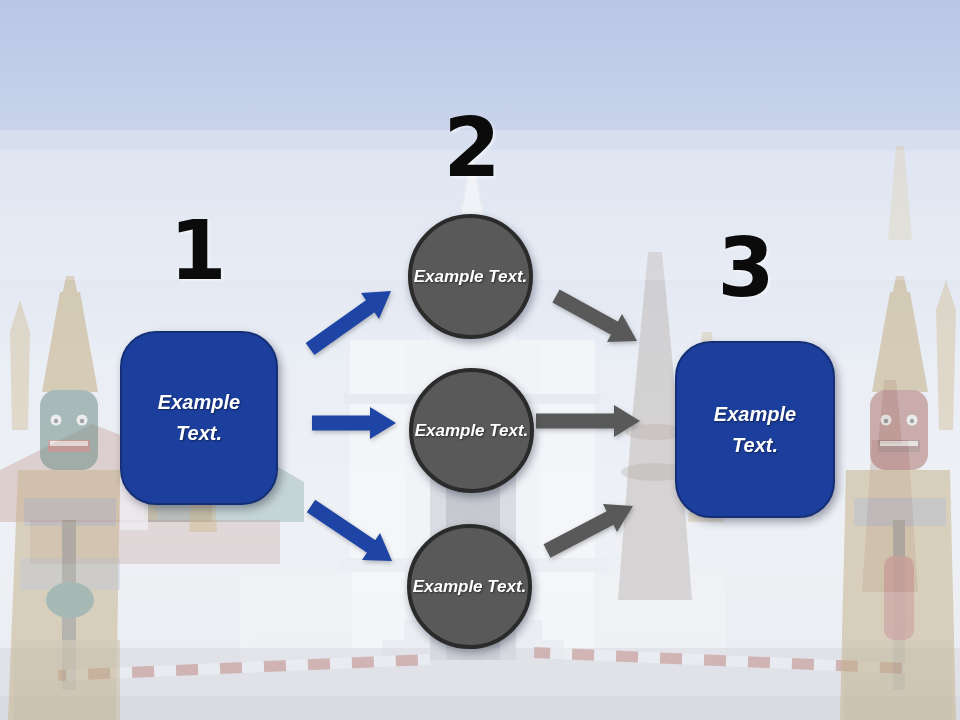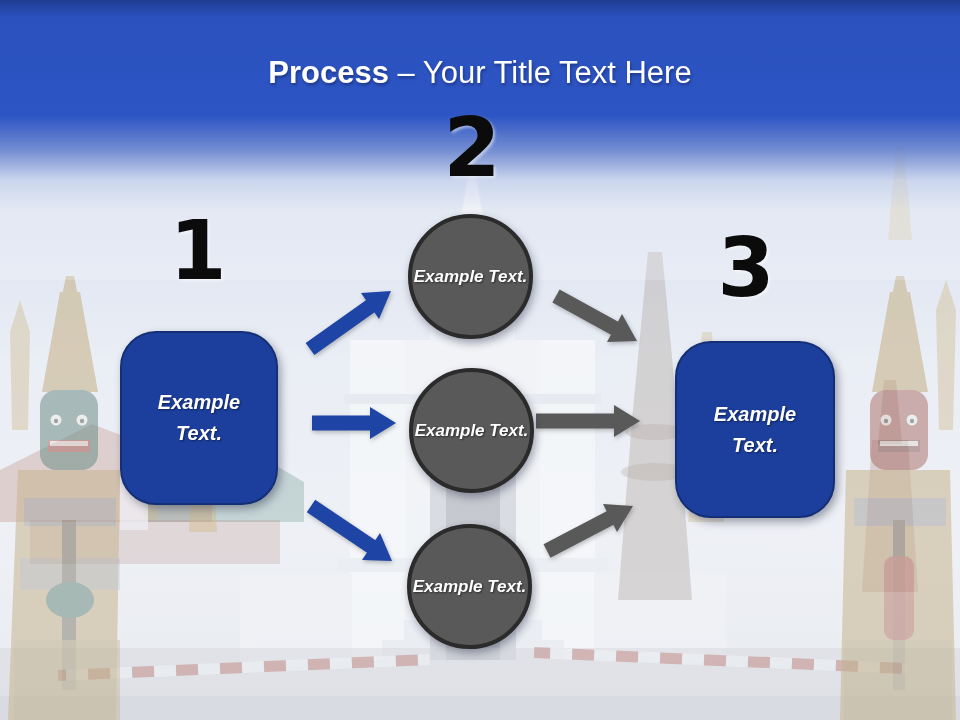--- a/index.html
+++ b/index.html
@@ -147,23 +147,20 @@
       <rect x="854" y="498" width="92" height="28" fill="#5c6f9d" opacity="0.5"></rect>
       <rect x="893" y="520" width="12" height="170" fill="#57513c"></rect>
       <rect x="884" y="556" width="30" height="84" rx="10" fill="#a03c2c" opacity="0.85"></rect>
       <rect x="844" y="640" width="108" height="80" fill="#a68e57" opacity="0.7"></rect>
     </g>
 
     <rect x="0" y="130" width="960" height="590" fill="#f3f5f9" opacity="0.32"></rect>
     <rect x="0" y="150" width="960" height="130" fill="#ffffff" opacity="0.18"></rect>
   </svg>
 
-  <div class="header">
-    <div class="title"><span class="t-bold">Process</span><span class="t-rest"> – Your Title Text Here</span></div>
-  </div>
 
   <svg class="arrows" viewBox="0 0 960 720">
     <g class="arrow">
       <line x1="310" y1="349" x2="372" y2="305" stroke-width="15" stroke="#1e44a5"></line>
       <polygon points="391,291 379,319 361,293" fill="#1e44a5"></polygon>
     </g>
     <g class="arrow">
       <line x1="312" y1="423" x2="372" y2="423" stroke-width="15" stroke="#1e44a5"></line>
       <polygon points="396,423 370,439 370,407" fill="#1e44a5"></polygon>
     </g>

